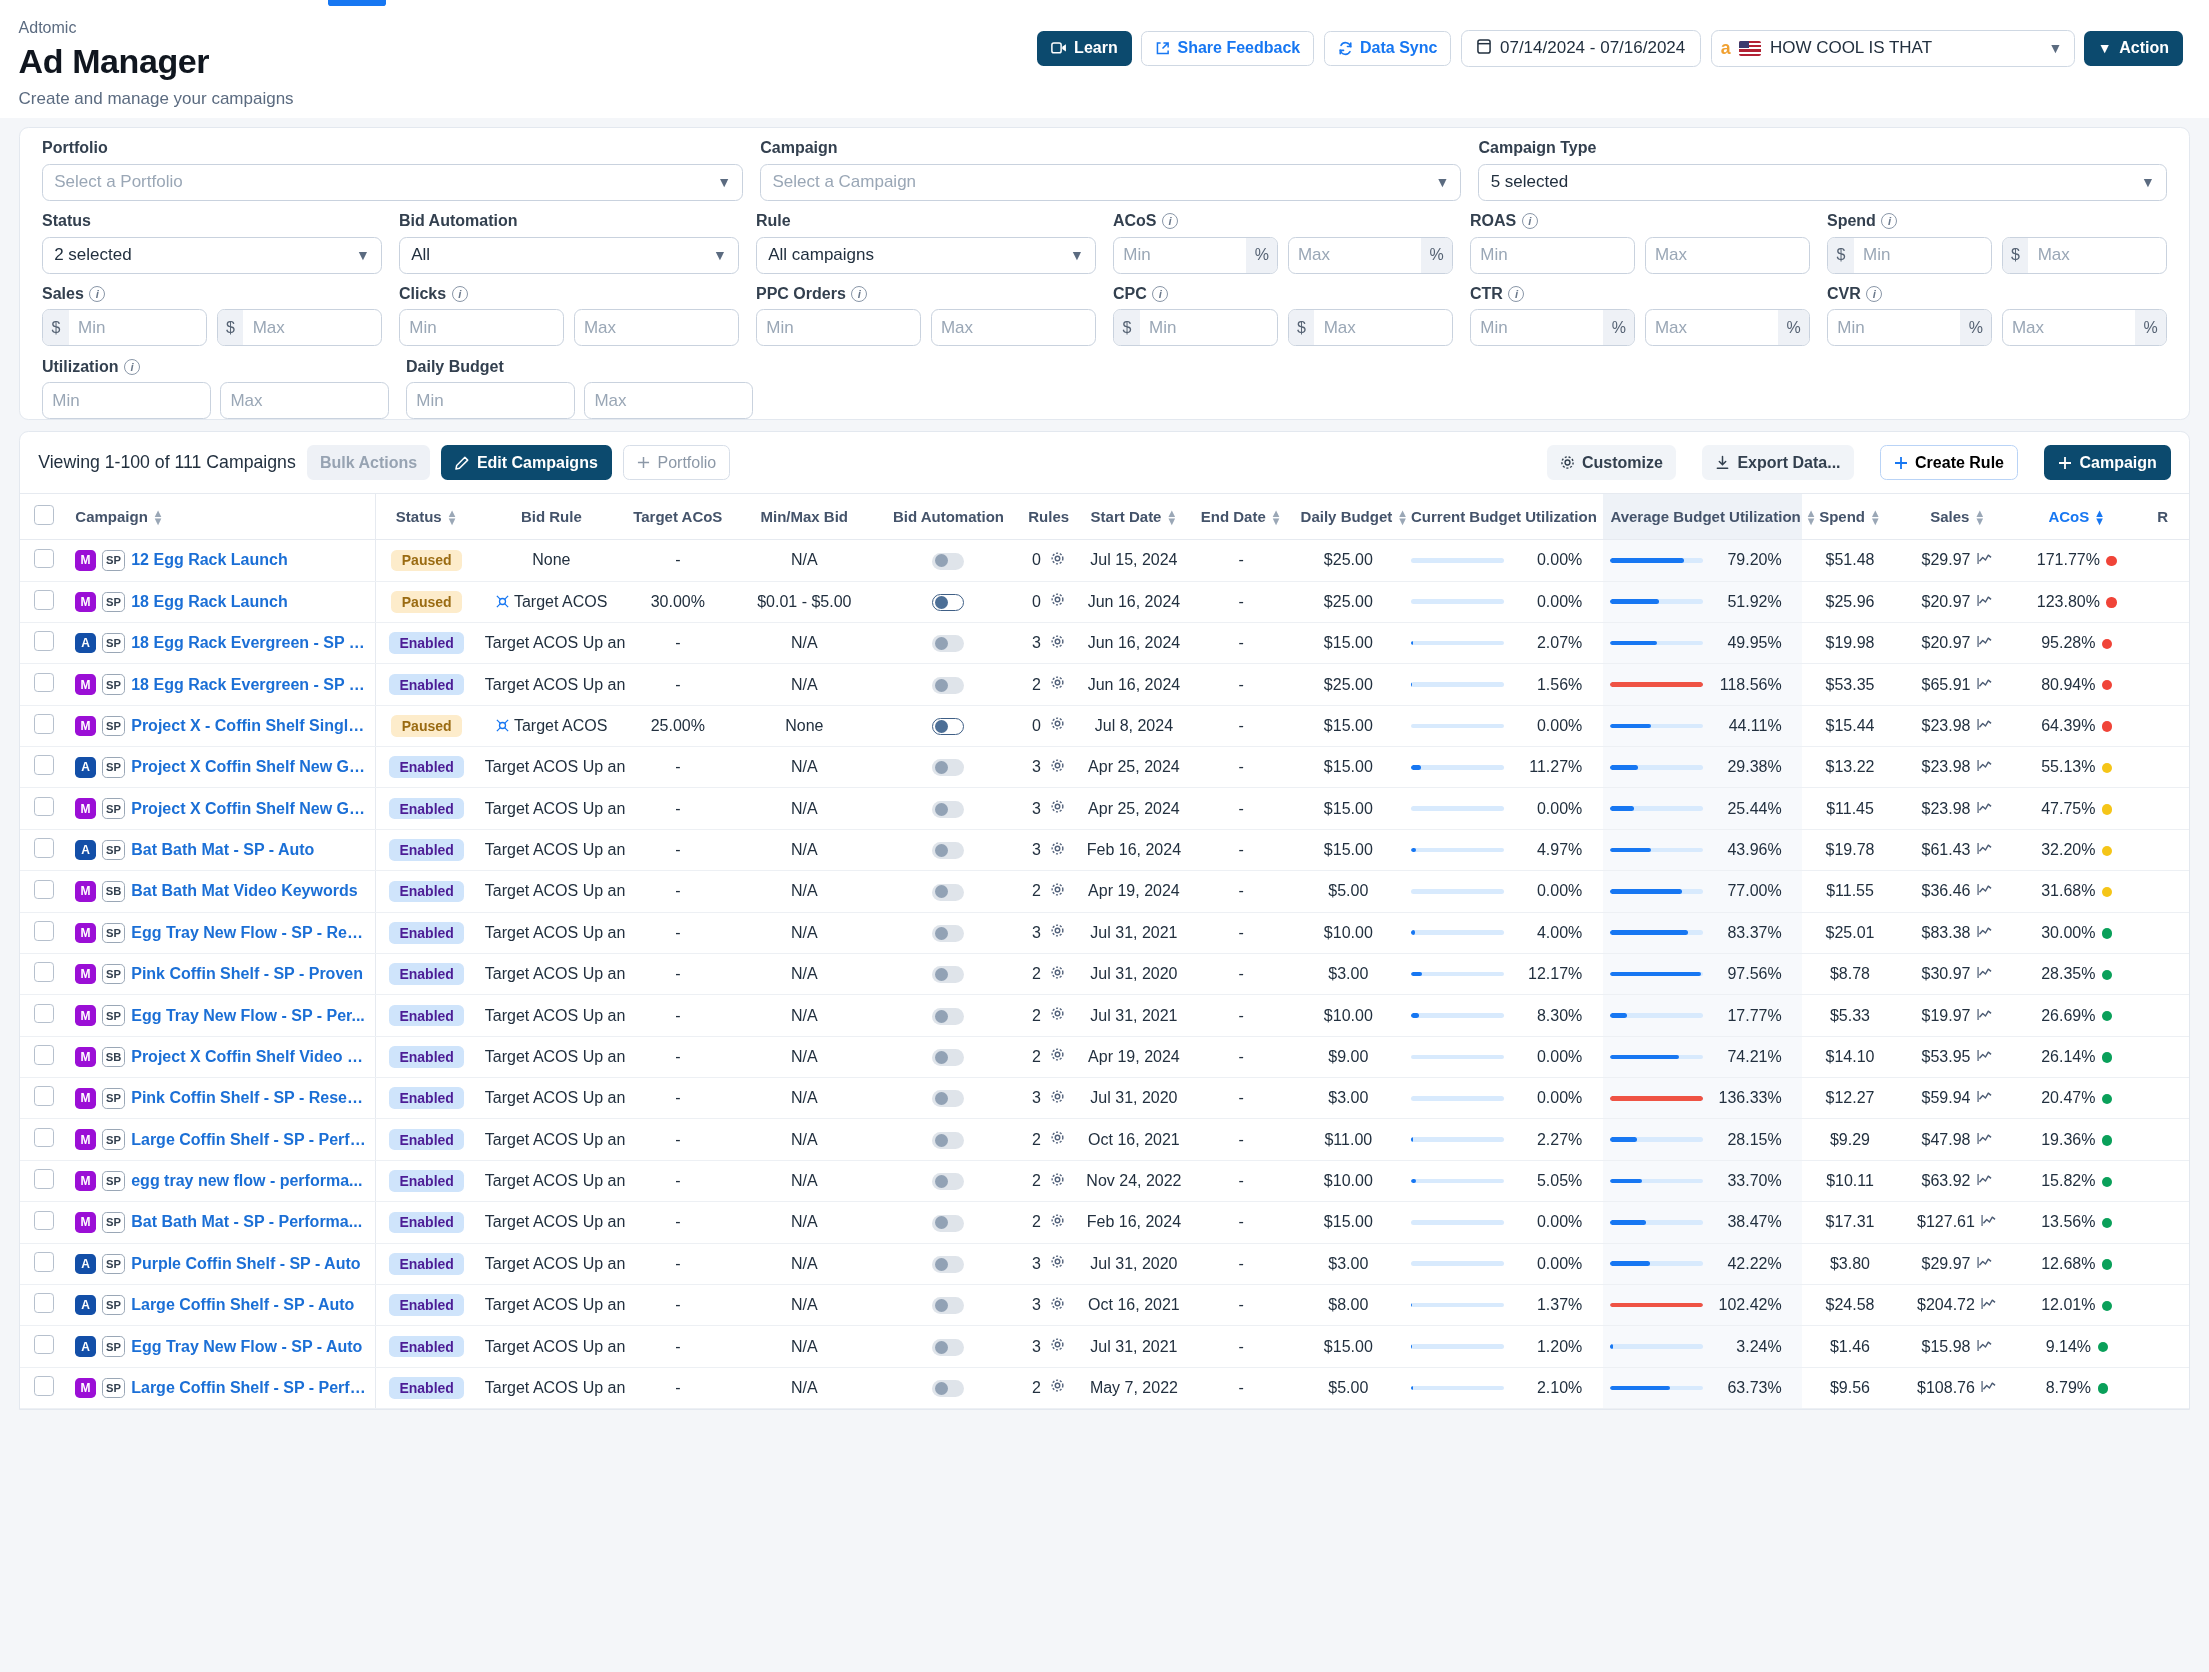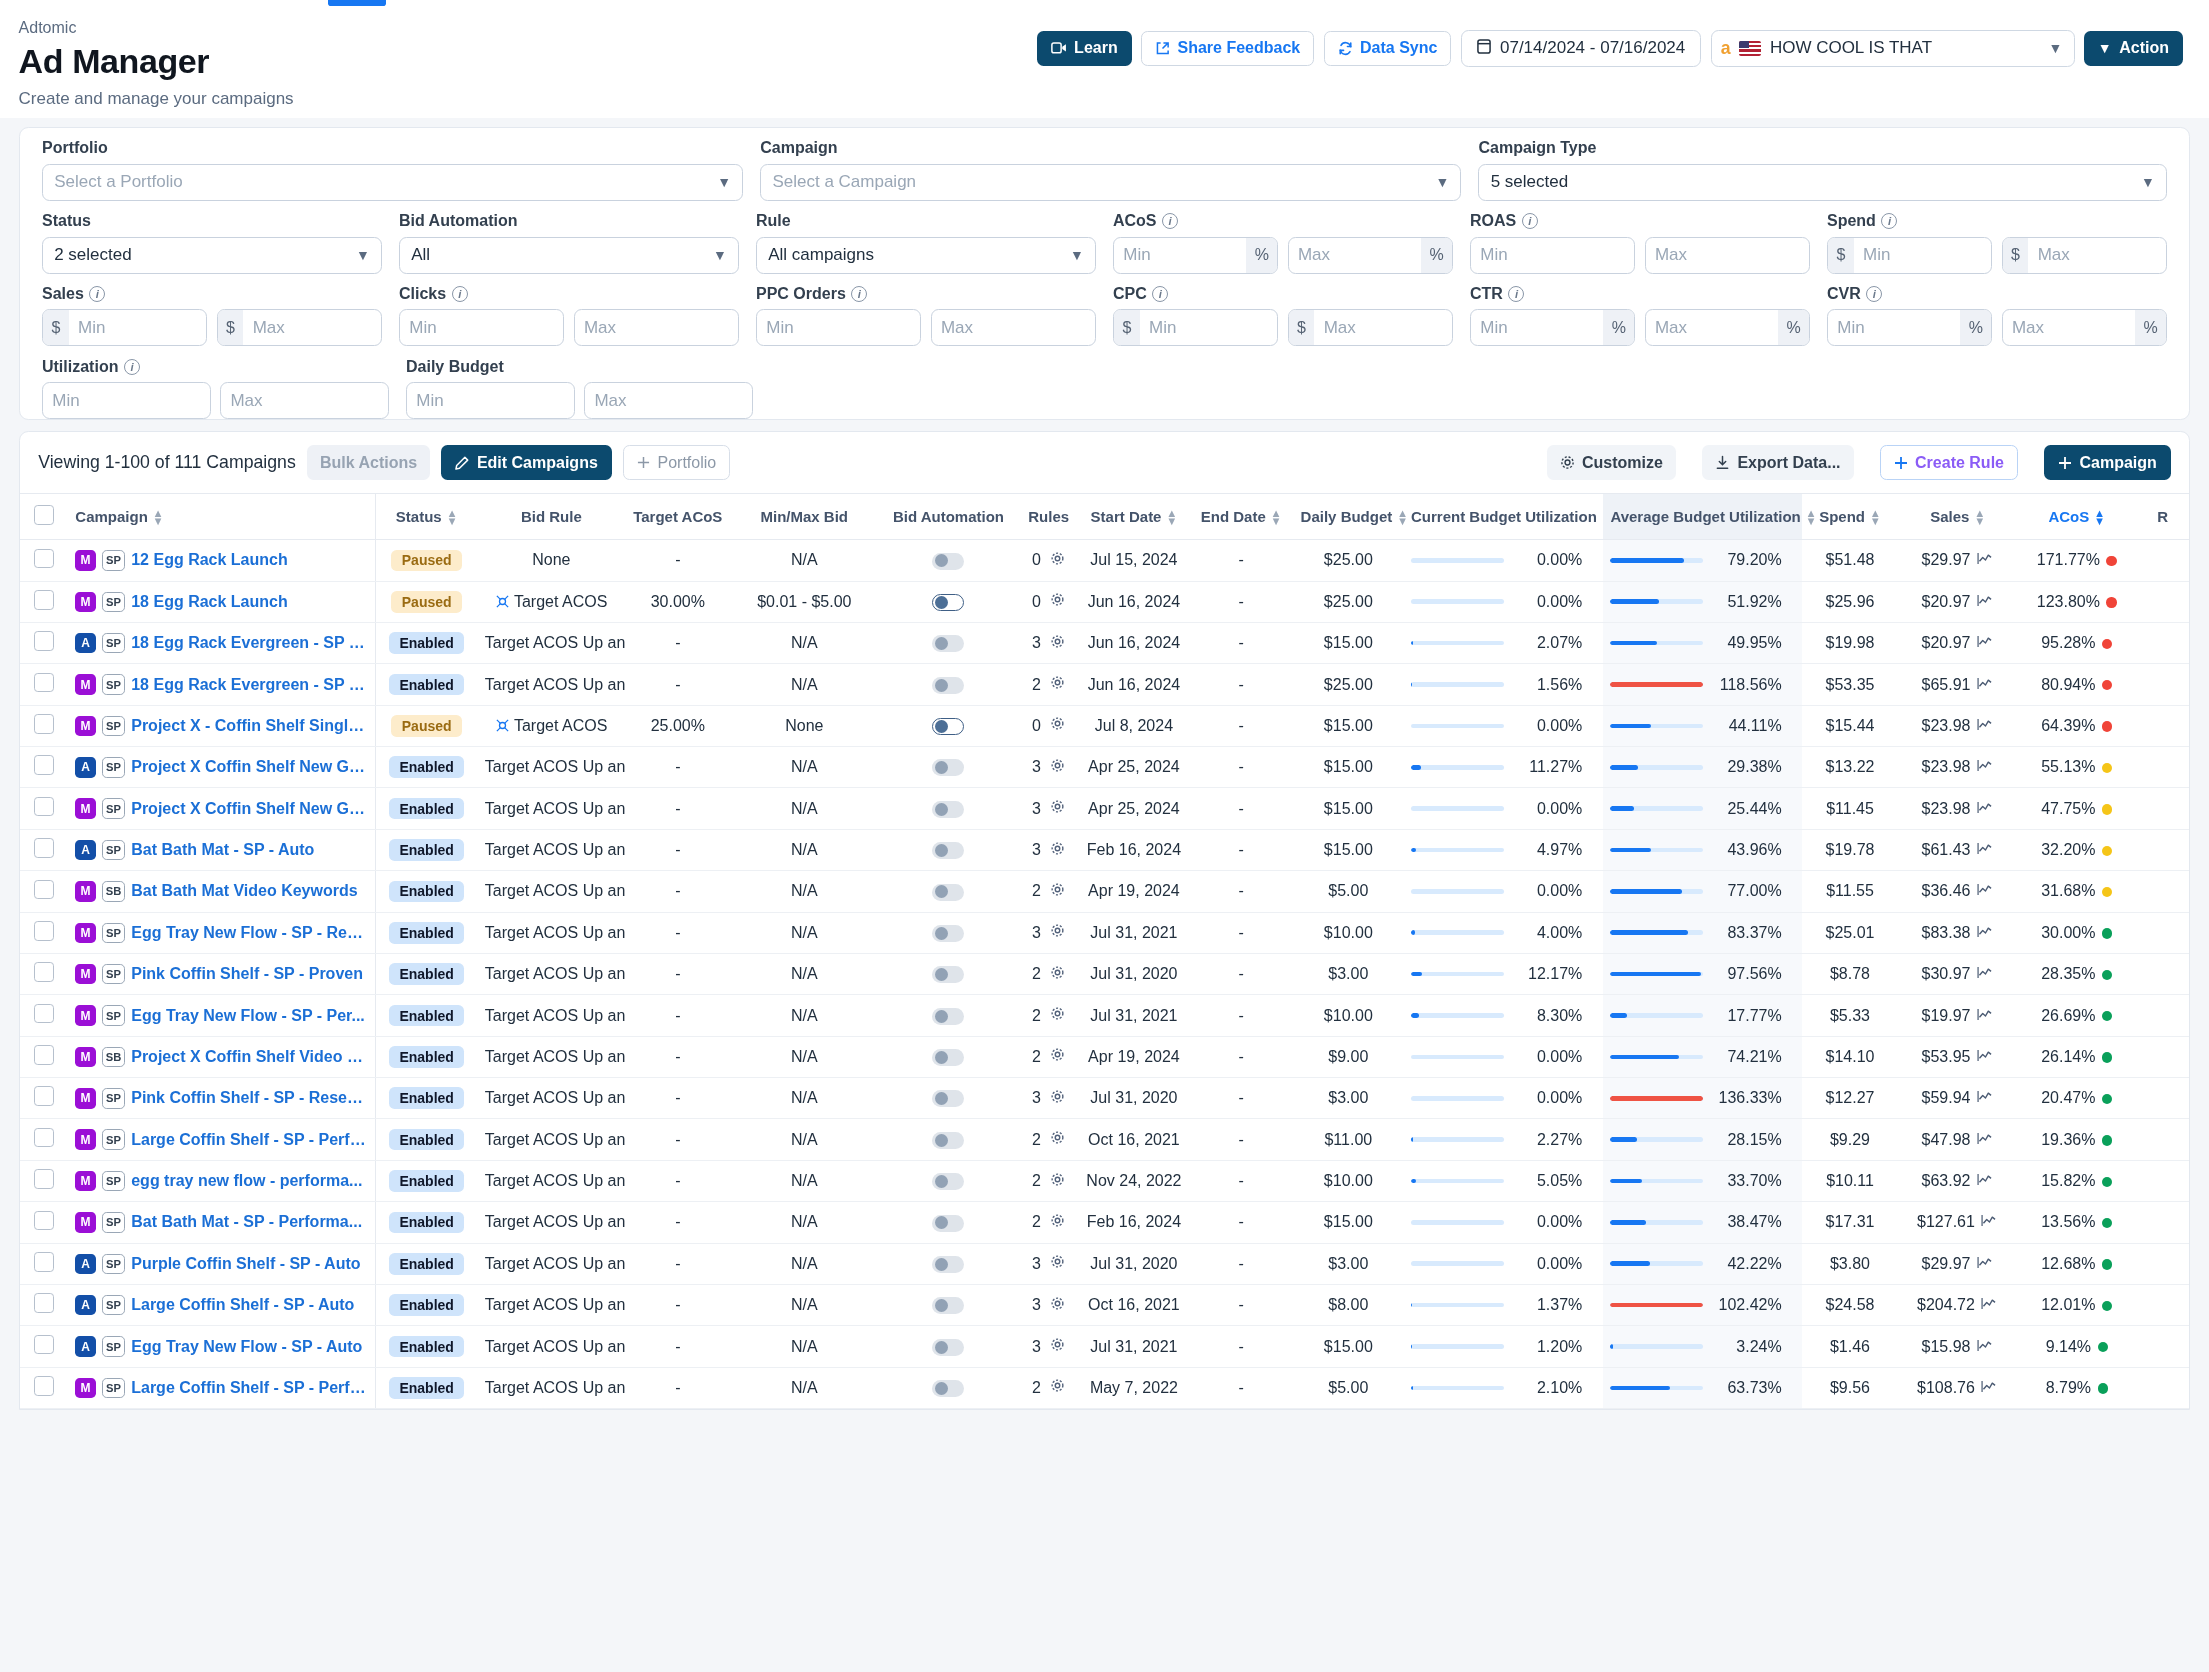--- a/index.html
+++ b/index.html
@@ -26,21 +26,21 @@
   .head-right { display:flex; align-items:center; gap:9.3px; padding-top:11.2px; }
 
   .btn {
     display:inline-flex; align-items:center; gap:7.5px;
     height:35px; padding:0 13px; border-radius:6.5px;
     font-size:16px; font-weight:bold; white-space:nowrap;
     border:1.4px solid transparent; background:#fff; cursor:pointer;
   }
   .btn-primary { background:#0c4a6e; color:#fff; }
   .btn-outline { border-color:#cfd8e3; color:#1777f2; }
-  .btn-outline-blue { border-color:#b9d3f6; color:#8b5cf6; }
+  .btn-outline-blue { border-color:#b9d3f6; color:#000000; }
   .btn-plain { border-color:#d7dee8; color:#22303f; font-weight:normal; }
   .btn .ic { display:inline-flex; }
 
   .date-pill {
     display:inline-flex; align-items:center; gap:9.3px;
     height:37px; padding:0 15px; border:1.4px solid #cfd8e3; border-radius:7.5px;
     background:#fff; font-size:17px; color:#22303f;
   }
   .acct-pill {
     display:inline-flex; align-items:center; gap:8.4px;
@@ -129,21 +129,21 @@
   .cb { width:19.6px; height:19.6px; border:1.5px solid #b6c0cd; border-radius:3.7px; background:#fff; display:inline-block; cursor:pointer;}
   .camp-cell { display:flex; align-items:center; gap:6.5px; }
   .sq { width:20.5px; height:20.5px; border-radius:4.7px; color:#fff; font-size:12px; font-weight:bold;
         display:inline-flex; align-items:center; justify-content:center; flex:0 0 auto;}
   .sq.M { background:#9b0fd6; }
   .sq.A { background:#134fa8; }
   .sq.T { border:1.3px solid #9aa7b6; color:#33404f; background:#fff; font-size:11.2px; width:22.4px;}
   .cname { color:#1b6fd6; font-weight:bold; font-size:16px; overflow:hidden; text-overflow:ellipsis; white-space:nowrap; }
 
   .chip { display:inline-block; padding:2.8px 10.3px; border-radius:5.6px; font-size:14px; font-weight:bold; }
-  .chip.enabled { background:#cfe4fb; color:#0f172a; }
+  .chip.enabled { background:#cfe4fb; color:#4c1d95; }
   .chip.paused { background:#fdeccb; color:#9a6b12; }
 
   .toggle { width:32px; height:17px; border-radius:9.3px; background:#dfe4ea; position:relative; display:inline-block; cursor:pointer; vertical-align:middle;}
   .toggle .knob { position:absolute; top:1.9px; left:2.8px; width:13px; height:13px; border-radius:50%; background:#92a2b5; }
   .toggle.on { background:#fff; border:1.4px solid #3f5f86; }
   .toggle.on .knob { background:#4d6f96; left:1.9px; top:0.9px; }
 
   .gear { color:#52617a; font-size:16px; cursor:pointer; }
   .rules-cell { display:flex; align-items:center; justify-content:center; gap:9.3px; }
 

